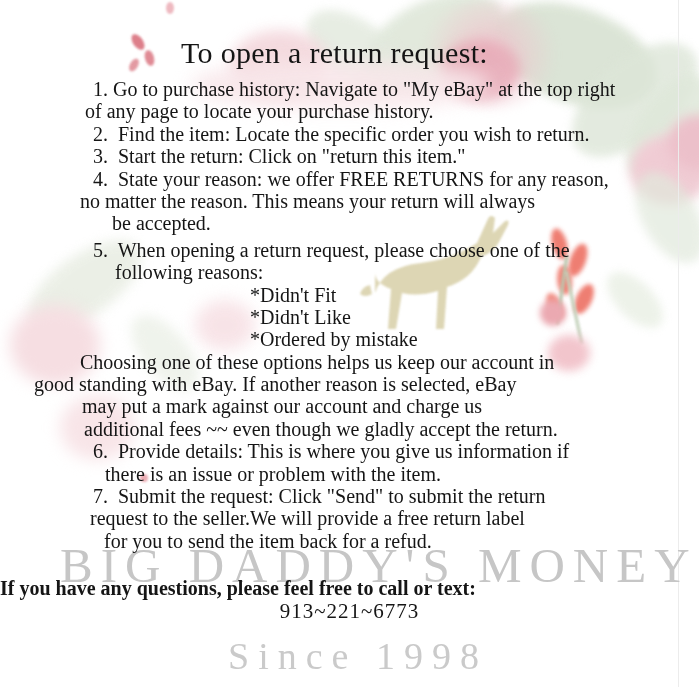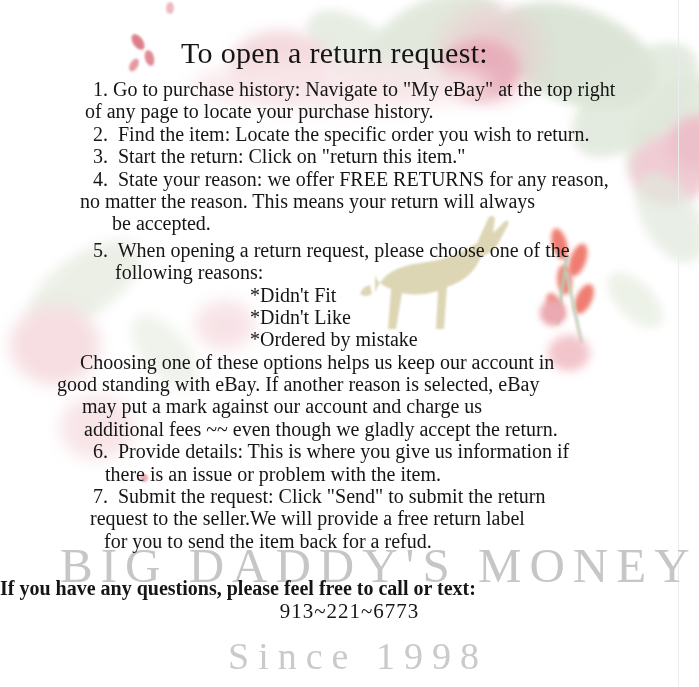--- a/index.html
+++ b/index.html
@@ -51,21 +51,21 @@
   .wm-since{left:228px; top:634px; font-size:38px; letter-spacing:9px; color:#cacaca;}
   
   .content{position:absolute; inset:0; z-index:2;}
   .title{margin:36px 0 0 12px; width:645px; text-align:center;
          font-size:30px; font-weight:normal; letter-spacing:.3px;}
   .lines{margin-top:8px;}
   .ln{font-size:20px; line-height:22.4px; height:22.4px; white-space:pre;}
   .x63{padding-left:93px;}  .x85{padding-left:85px;}
   .x108{padding-left:80px;}.x112{padding-left:112px;}
   .x115{padding-left:115px;}.x250{padding-left:250px;}
-  .x80{padding-left:80px;}  .x77{padding-left:57px;font-family:Liberation Serif, serif;}
+  .x80{padding-left:80px;}  .x77{padding-left:34px;font-family:Liberation Serif, serif;}
   .x82{padding-left:82px;}  .x84{padding-left:84px;}
   .x105{padding-left:105px;}.x90{padding-left:90px;}
   .x104{padding-left:104px;}
   .mt4{margin-top:4px;}
   .footer1{margin-top:25px; text-align:left; font-size:20px; line-height:22.4px; white-space:pre;font-weight:bold;}
   .footer2{text-align:center; font-size:21px; line-height:22.4px; letter-spacing:1px; white-space:pre;}
 </style>
 </head>
 <body>
 

